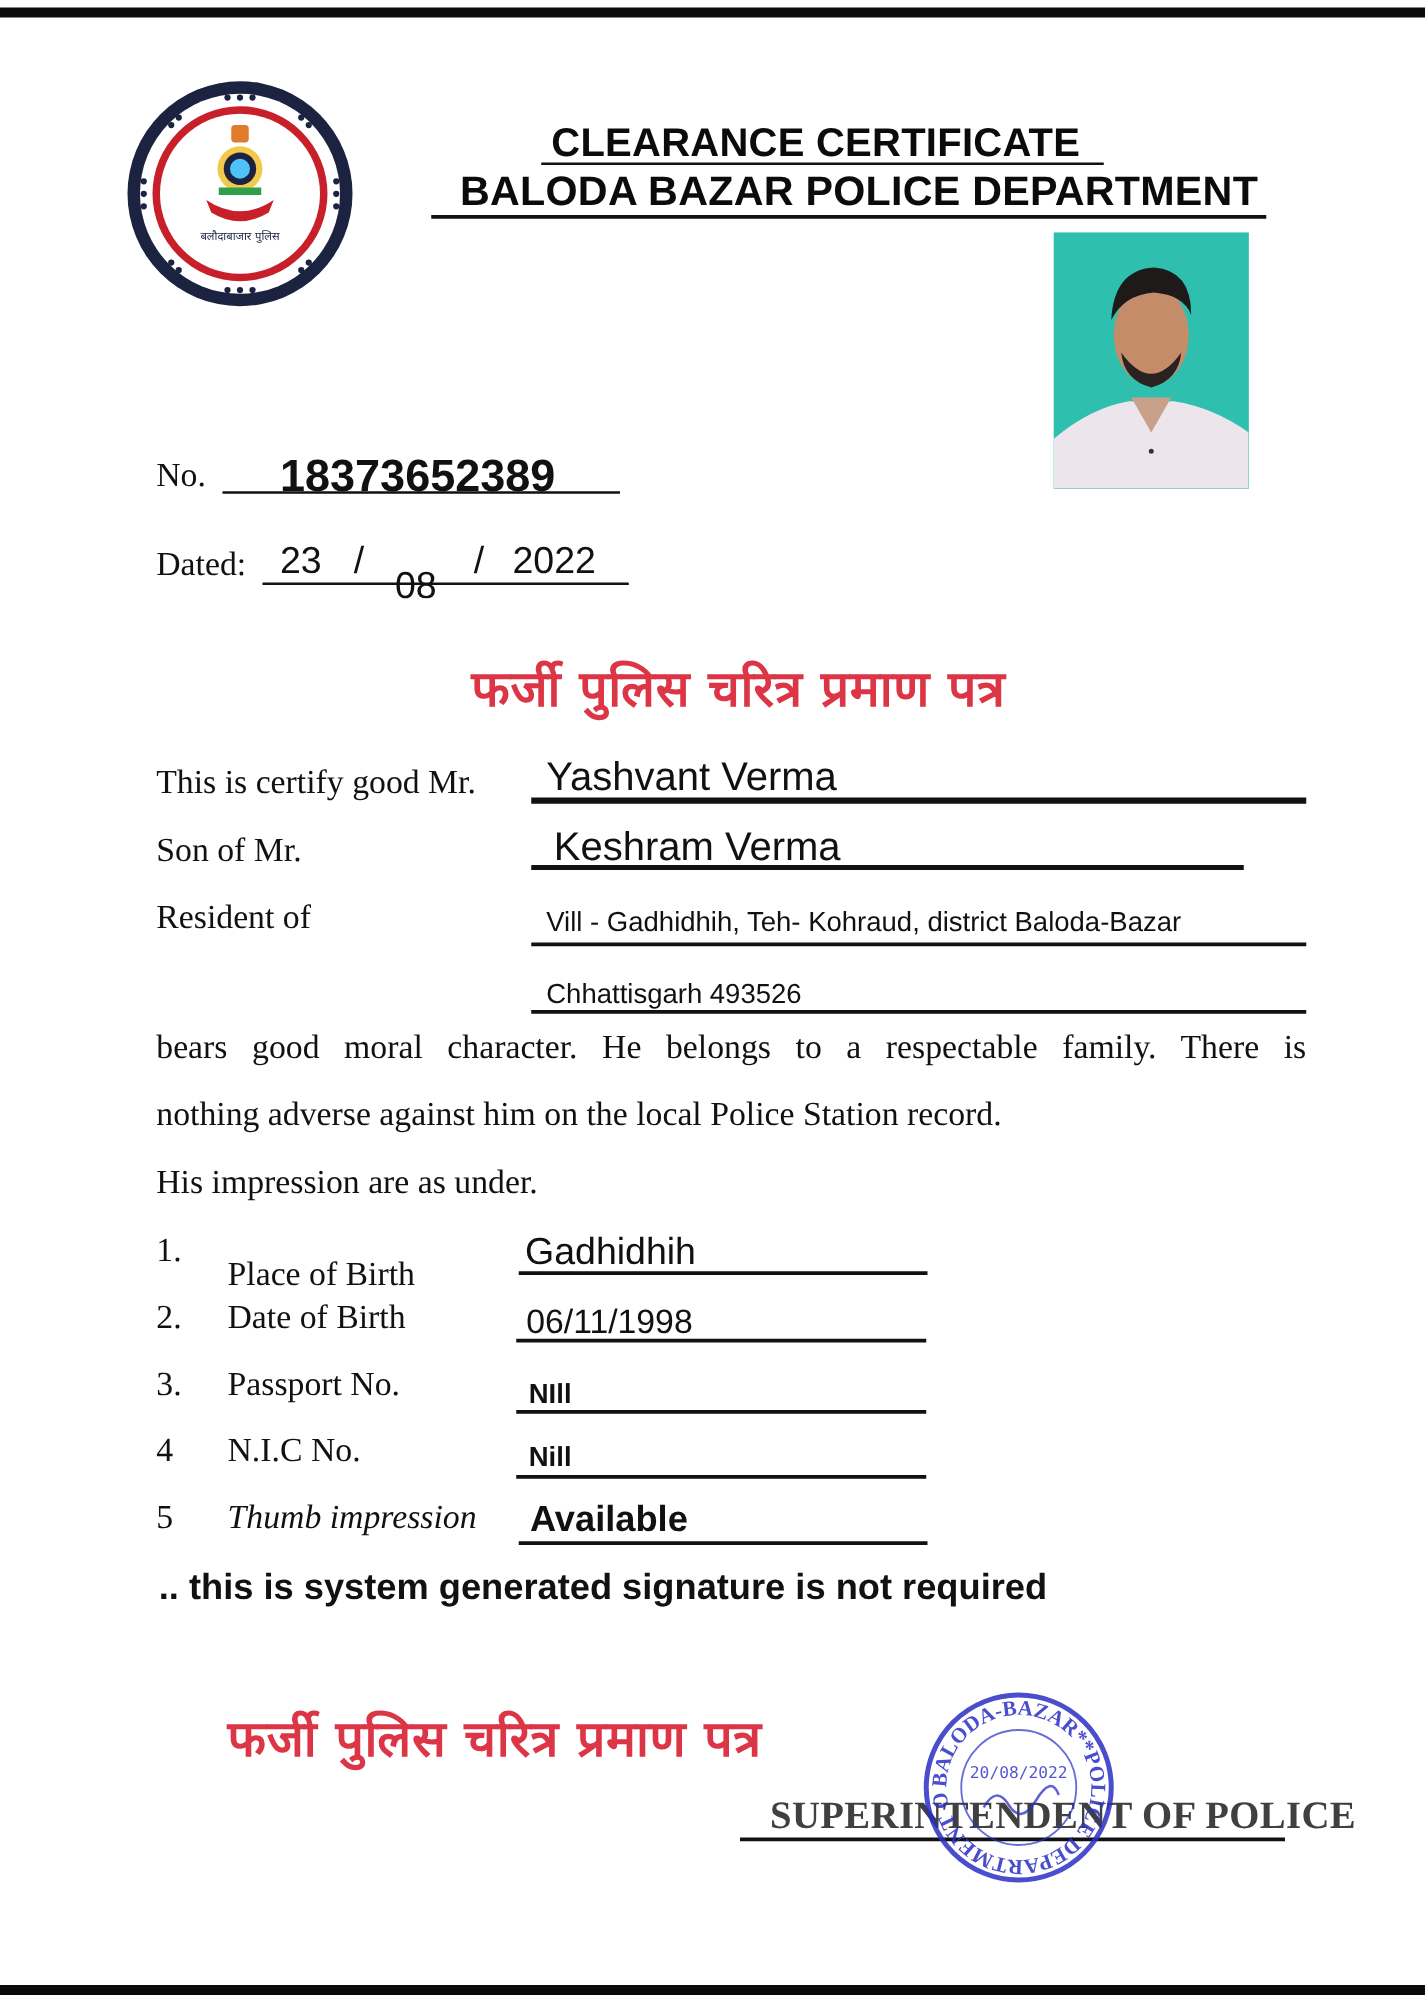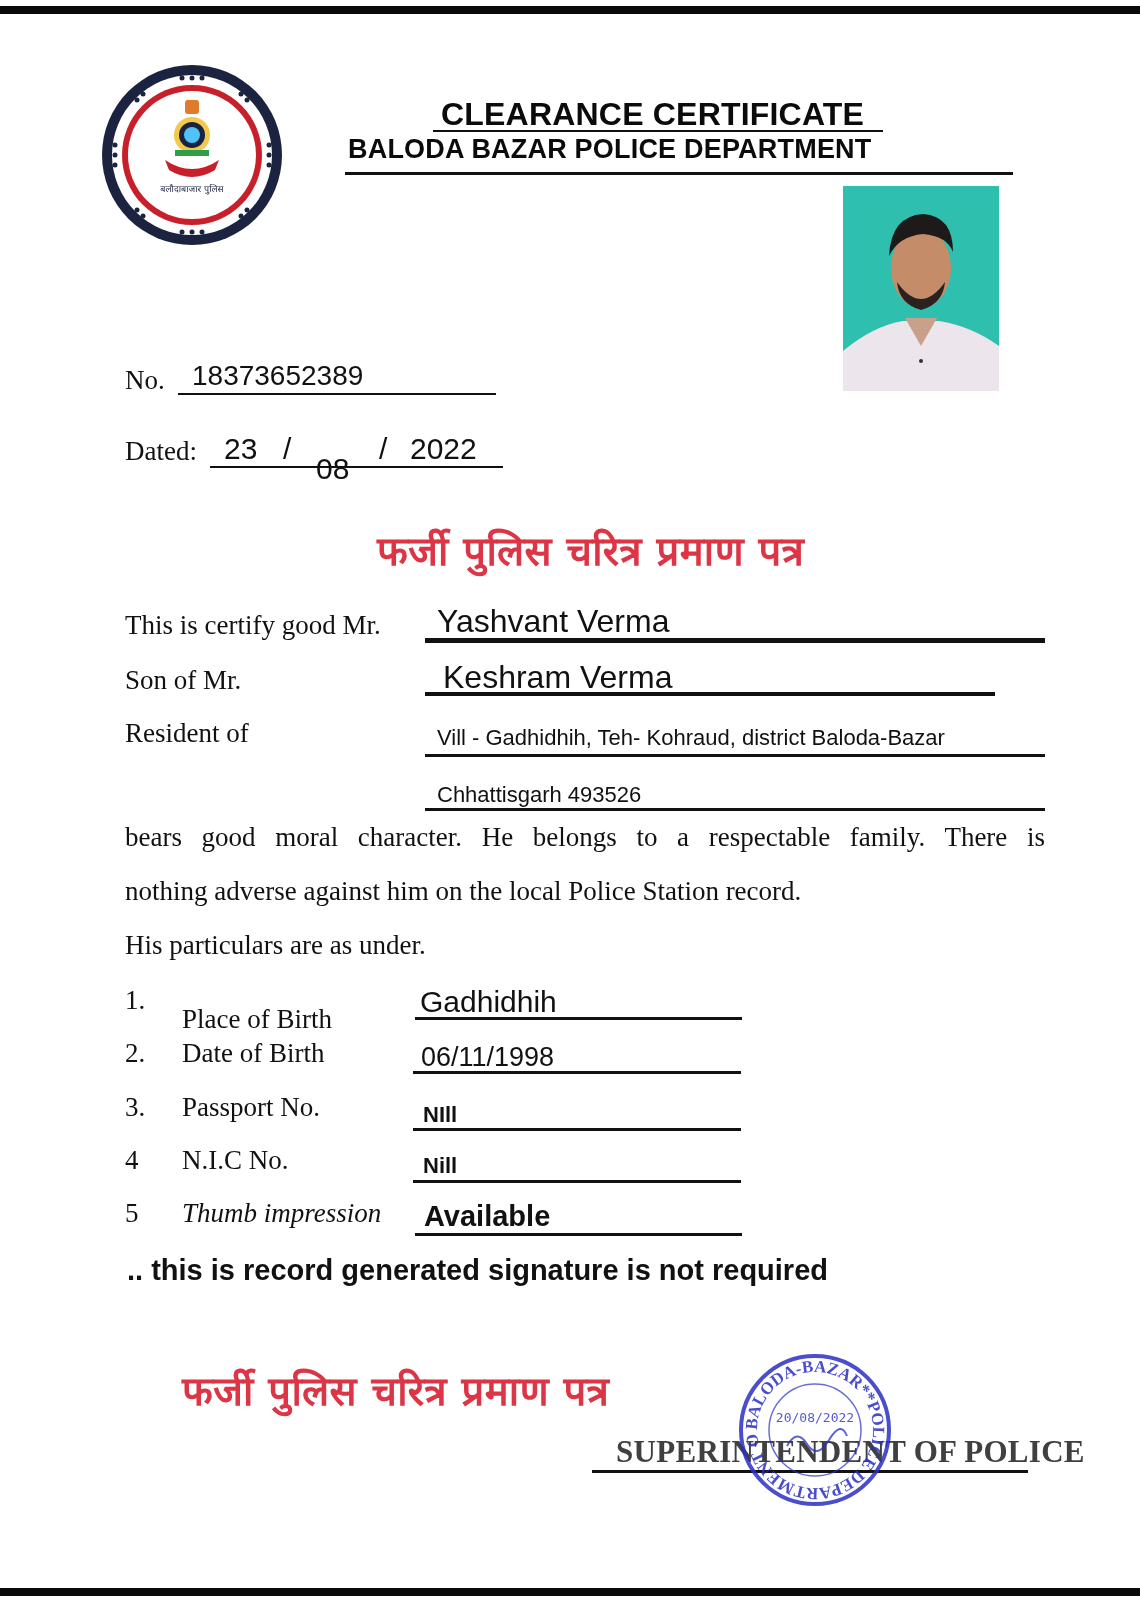--- a/index.html
+++ b/index.html
@@ -13,21 +13,21 @@
 
   
   .logo { position: absolute; left: 97px; top: 60px; width: 190px; height: 190px; }
 
   
   .title1, .title2 {
     position: absolute; font-family: "Liberation Sans", sans-serif; font-weight: bold;
     color: #0b0b0b; letter-spacing: 0.2px; white-space: nowrap;
   }
   .title1 { left: 441px; top: 96px; font-size: 32px; }
-  .title2 { left: 348px; top: 134px; font-size: 27px; }
+  .title2 { left: 368px; top: 134px; font-size: 33px; }
   .ul1 { position: absolute; left: 433px; top: 130px; width: 450px; height: 2px; background:#111; }
   .ul2 { position: absolute; left: 345px; top: 172px; width: 668px; height: 3px; background:#111; }
 
   
   .photo { position: absolute; left: 843px; top: 186px; width: 156px; height: 205px; background: #2fbfae; overflow: hidden; }
 
   
   .lbl { position: absolute; font-family: "Liberation Serif", serif; font-size: 27px; color:#111; white-space: nowrap; }
   .val { position: absolute; font-family: "Liberation Sans", sans-serif; color:#111; white-space: nowrap; }
   .line { position: absolute; height: 3px; background:#111; }
@@ -101,21 +101,21 @@
     <path d="M0 205 L0 165 Q30 140 60 135 L96 135 Q128 140 156 160 L156 205 Z" fill="#ece6ec"></path>
     <path d="M62 132 L78 160 L94 132 Z" fill="#c9a089"></path>
     <ellipse cx="78" cy="82" rx="30" ry="40" fill="#c58c6a"></ellipse>
     <path d="M46 70 Q48 30 80 28 Q110 30 110 66 Q104 50 80 48 Q56 50 46 70 Z" fill="#1e1a1a"></path>
     <path d="M54 96 Q78 130 102 96 Q100 118 78 124 Q56 118 54 96 Z" fill="#2a2220"></path>
     <circle cx="78" cy="175" r="2" fill="#333"></circle>
   </svg>
 </div>
 
 <div class="lbl" style="left:125px; top:365px;">No.</div>
-<div class="val" style="left:192px; top:360px; font-size:28px;">18373652389</div>
+<div class="val" style="left:224px; top:360px; font-size:36px;font-weight:bold;">18373652389</div>
 <div class="line" style="left:178px; top:393px; width:318px; height:2px;"></div>
 
 <div class="lbl" style="left:125px; top:436px;">Dated:</div>
 <div class="val" style="left:224px; top:432px; font-size:30px;">23</div>
 <div class="val" style="left:283px; top:432px; font-size:30px;">/</div>
 <div class="val" style="left:316px; top:452px; font-size:30px;">08</div>
 <div class="val" style="left:379px; top:432px; font-size:30px;">/</div>
 <div class="val" style="left:410px; top:432px; font-size:30px;">2022</div>
 <div class="line" style="left:210px; top:466px; width:293px; height:2px;"></div>
 
@@ -130,21 +130,21 @@
 <div class="line" style="left:425px; top:692px; width:570px; height:4px;"></div>
 
 <div class="lbl" style="left:125px; top:718px;">Resident of</div>
 <div class="val" style="left:437px; top:725px; font-size:22px;">Vill - Gadhidhih, Teh- Kohraud, district Baloda-Bazar</div>
 <div class="line" style="left:425px; top:754px; width:620px; height:3px;"></div>
 <div class="val" style="left:437px; top:782px; font-size:22px;">Chhattisgarh 493526</div>
 <div class="line" style="left:425px; top:808px; width:620px; height:3px;"></div>
 
 <div class="para justify" style="top:822px;">bears good moral character. He belongs to a respectable family. There is</div>
 <div class="para" style="top:876px;">nothing adverse against him on the local Police Station record.</div>
-<div class="para" style="top:930px;">His particulars are as under.</div>
+<div class="para" style="top:930px;">His impression are as under.</div>
 
 <div>
   <div>
     <div class="lbl" style="left:125px; top:985px;">1.</div>
     <div class="lbl" style="left:182px; top:1004px;">Place of Birth</div>
     <div class="val" style="left:420px; top:985px; font-size:30px;">Gadhidhih</div>
     <div class="line" style="left:415px; top:1017px; width:327px;"></div>
   </div>
   <div>
     <div class="lbl" style="left:125px; top:1038px;">2.</div>
@@ -165,21 +165,21 @@
     <div class="line" style="left:413px; top:1180px; width:328px;"></div>
   </div>
   <div>
     <div class="lbl" style="left:125px; top:1198px;">5</div>
     <div class="lbl" style="left:182px; top:1198px;font-style:italic;">Thumb impression</div>
     <div class="val" style="left:424px; top:1200px; font-size:29px; font-weight:bold;">Available</div>
     <div class="line" style="left:415px; top:1233px; width:327px;"></div>
   </div>
 </div>
 
-<div class="note">.. this is record generated signature is not required</div>
+<div class="note">.. this is system generated signature is not required</div>
 
 <div class="hindi" style="left:182px; top:1362px; font-size:40px;">फर्जी पुलिस चरित्र प्रमाण पत्र</div>
 
 <div class="sig">SUPERINTENDENT OF POLICE</div>
 <div class="sig-ul"></div>
 
 <svg class="stamp" viewBox="0 0 160 160">
   <defs>
     <path id="stampArc" d="M 22 80 A 58 58 0 1 1 138 80 A 58 58 0 1 1 22 80"></path>
   </defs>

